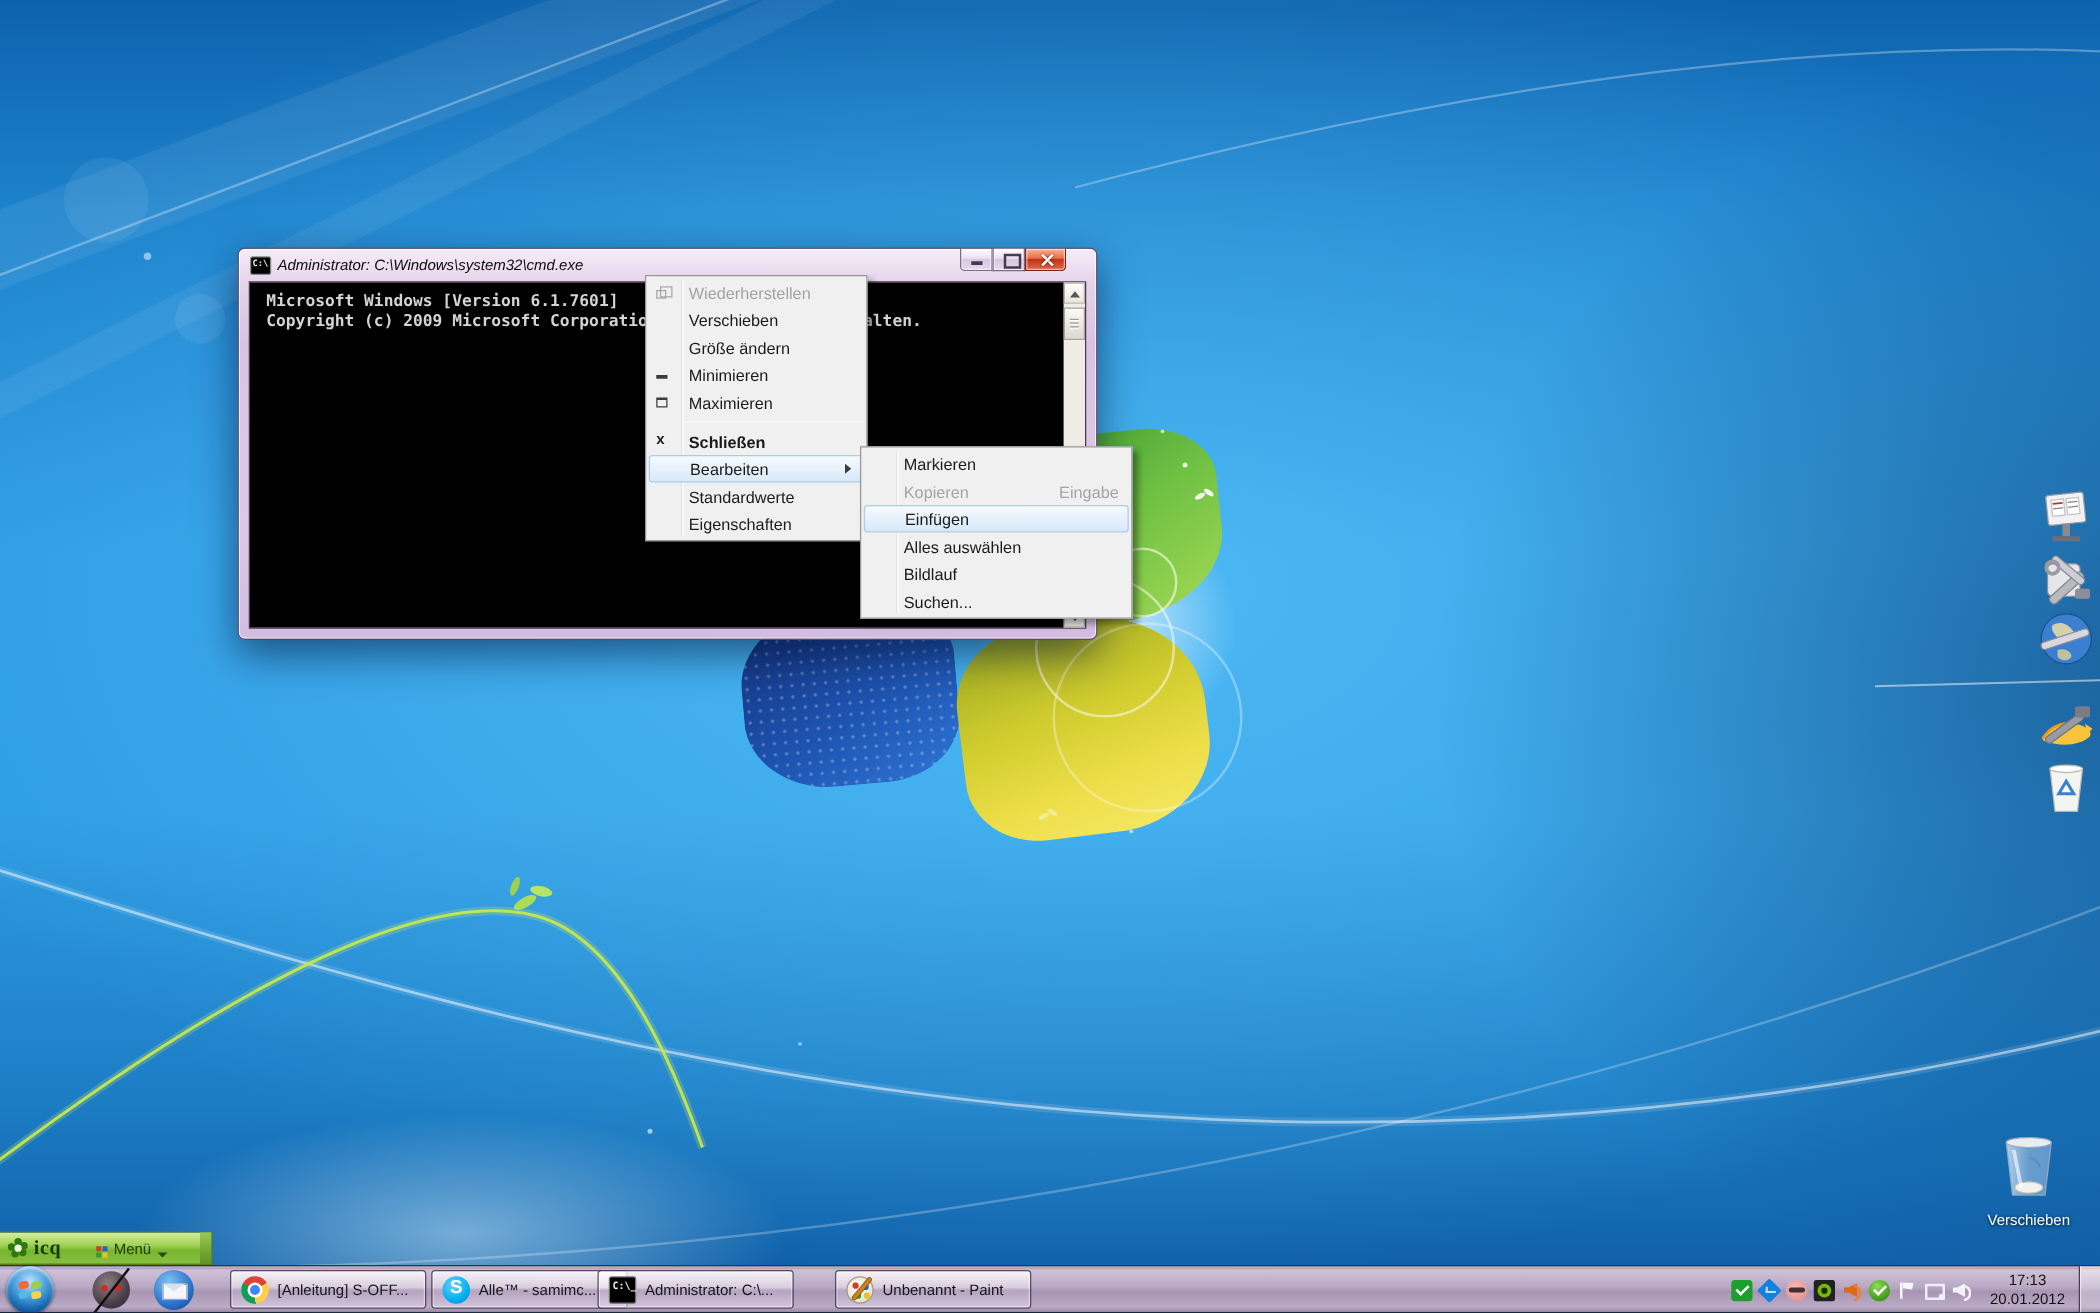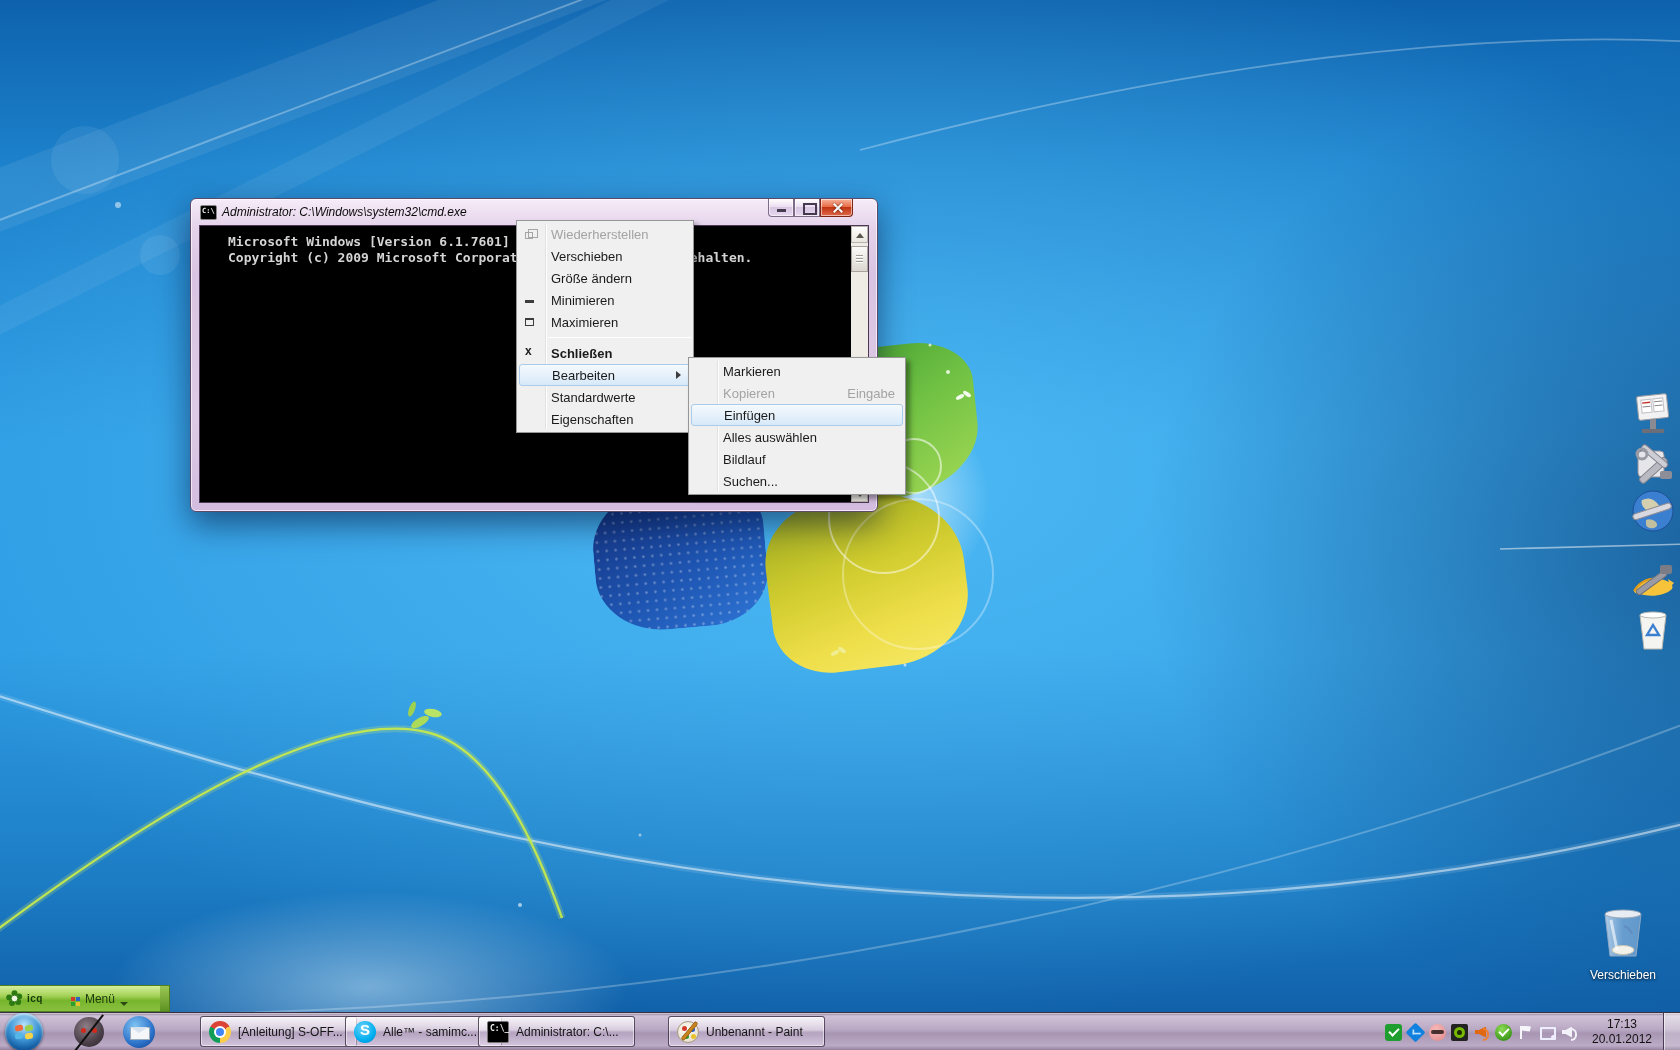--- a/index.html
+++ b/index.html
@@ -50,21 +50,21 @@
   .wb-min{border-radius:0 0 0 4px;}
   .wb-min::before{content:"";position:absolute;left:8px;bottom:4px;width:9px;height:3px;background:#453a50;}
   .wb-max::before{content:"";position:absolute;left:8px;top:4px;width:10px;height:8px;border:2px solid #453a50;}
   .wb-close{width:33px;border-radius:0 0 4px 0;border-color:#7d2413;
     background:linear-gradient(#f7b49d,#e96d47 45%,#c03512 50%,#e0694a);}
   .wb-close::before,.wb-close::after{content:"";position:absolute;left:11px;top:8px;width:12px;height:2px;
     background:#fff;box-shadow:0 0 2px rgba(0,0,0,.6);}
   .wb-close::before{transform:rotate(45deg);}
   .wb-close::after{transform:rotate(-45deg);}
   .window-body{position:absolute;left:8px;right:8px;top:26px;bottom:8px;display:flex;border:1px solid #4a3a55;}
-  .console{flex:1;background:#000;padding:8px 0 0 28px;overflow:hidden;cursor:text;}
+  .console{flex:1;background:#000;padding:8px 0 0 13px;overflow:hidden;cursor:text;}
   .cline{height:16px;font:bold 13px "DejaVu Sans Mono",monospace;color:#d4d4d4;white-space:pre;}
   .scrollbar{width:17px;background:#efece6;display:flex;flex-direction:column;}
   .sb-btn{height:17px;position:relative;background:linear-gradient(#fefefe,#e9e6df);border:1px solid #b9b5ad;cursor:pointer;}
   .sb-up::before{content:"";position:absolute;left:4px;top:6px;border-left:4px solid transparent;
     border-right:4px solid transparent;border-bottom:5px solid #5a564e;}
   .sb-down{margin-top:auto;}
   .sb-down::before{content:"";position:absolute;left:4px;top:6px;border-left:4px solid transparent;
     border-right:4px solid transparent;border-top:5px solid #5a564e;}
   .sb-thumb{height:26px;margin-top:3px;position:relative;background:linear-gradient(#fafaf8,#dcd8d0);
     border:1px solid #a8a49b;cursor:pointer;}
@@ -91,21 +91,21 @@
   .sub-arrow{position:absolute;right:9px;top:50%;margin-top:-4px;border-left:5px solid #3c3c3c;
     border-top:4px solid transparent;border-bottom:4px solid transparent;}
   #system-menu{left:516px;top:220px;width:178px;z-index:20;}
   #edit-submenu{left:688px;top:357px;width:218px;z-index:21;}
   
   .icq-bar{position:absolute;left:0;bottom:38px;width:170px;height:27px;z-index:30;display:flex;align-items:center;
     padding:0 8px 0 6px;background:linear-gradient(#d6ee9d,#a3d256 40%,#77b52d 58%,#8ac040);
     border:1px solid #517f1c;border-left:none;}
   .icq-bar::after{content:"";position:absolute;right:0;top:0;bottom:0;width:9px;
     background:linear-gradient(#9cc653,#5d9222);}
-  .icq-brand{margin-left:4px;font-size:10px;font-weight:bold;color:#16390a;letter-spacing:.5px;}
+  .icq-brand{margin-left:4px;font-size:16px;font-weight:bold;color:#16390a;letter-spacing:.5px;font-family:Liberation Serif, serif;}
   .icq-menu{display:flex;align-items:flex-end;margin-left:28px;cursor:pointer;}
   .grid-ico{position:relative;width:9px;height:9px;margin-right:5px;}
   .grid-ico i{position:absolute;width:4px;height:4px;}
   .grid-ico i:nth-child(1){left:0;top:0;background:#d23b2a;}
   .grid-ico i:nth-child(2){right:0;top:0;background:#2a62c8;}
   .grid-ico i:nth-child(3){left:0;bottom:0;background:#2f9e2f;}
   .grid-ico i:nth-child(4){right:0;bottom:0;background:#e8c22a;}
   .icq-menu .lbl{font-size:12px;color:#223c10;}
   .caret{margin-left:5px;border-top:4px solid #2a4a12;border-left:4px solid transparent;border-right:4px solid transparent;}
   
@@ -418,21 +418,21 @@
         </span>
     </div>
     <div class="ql-icon vampire">
         <span class="vbody"></span>
         <span class="vslash"></span>
       </div>
     <div class="ql-icon tbird">
         <span class="tbody"></span>
       </div>
 
-    <div class="task-btn" style="left:200px">
+    <div class="task-btn" style="left:184px">
       <span class="app-ico chrome"></span>
       <span class="lbl">[Anleitung] S-OFF...</span>
     </div>
     <div class="task-btn" style="left:345px">
       <span class="app-ico skype"></span>
       <span class="lbl">Alle™ - samimc...</span>
     </div>
     <div class="task-btn" style="left:478px">
       <span class="app-ico cmdico"></span>
       <span class="lbl">Administrator: C:\...</span>

